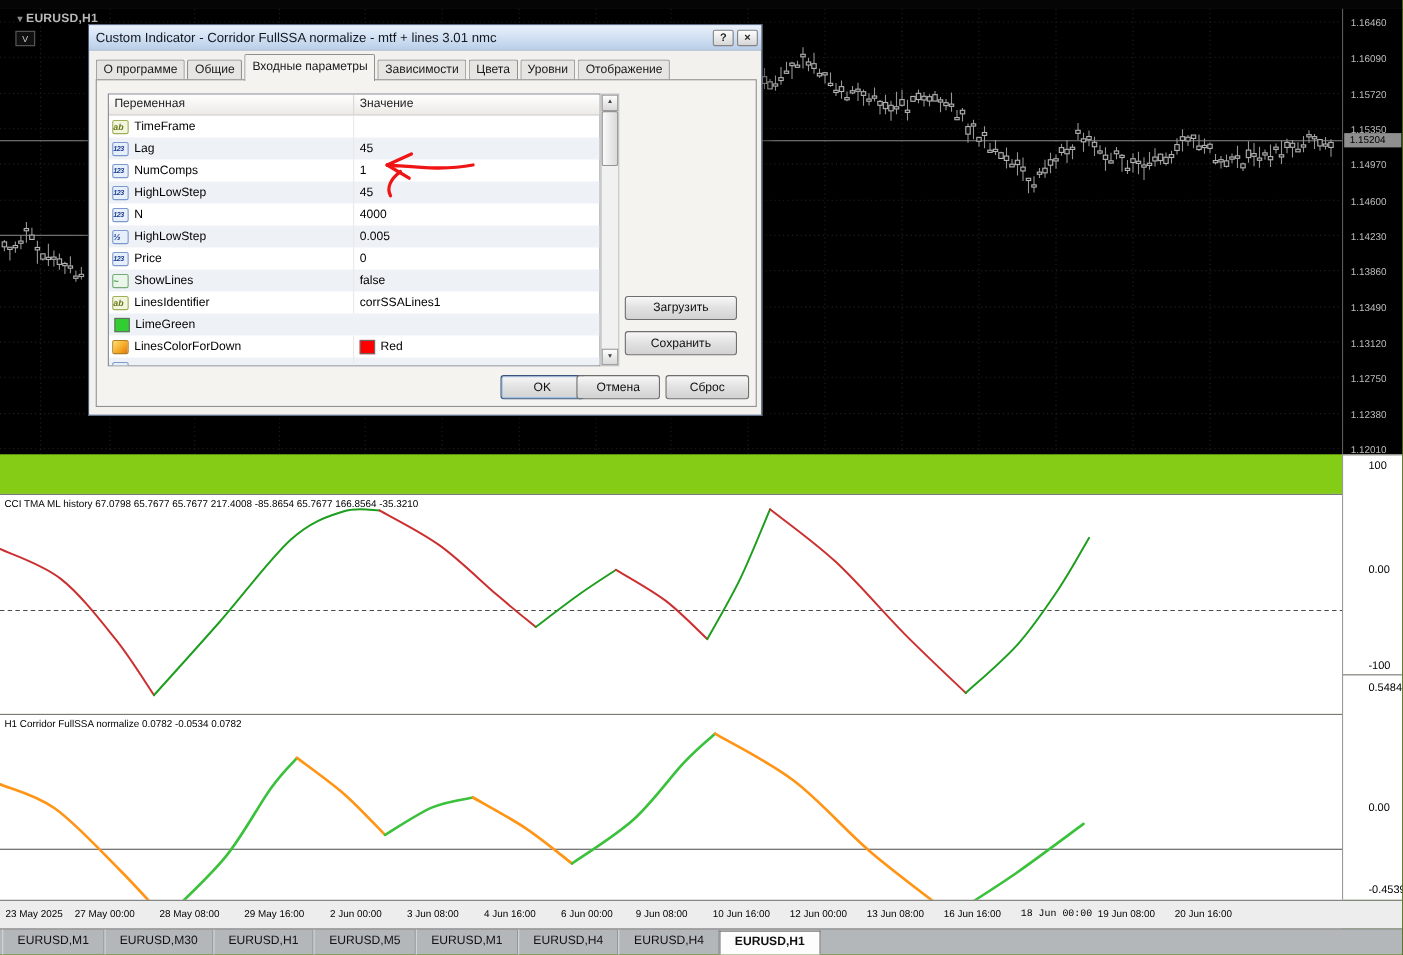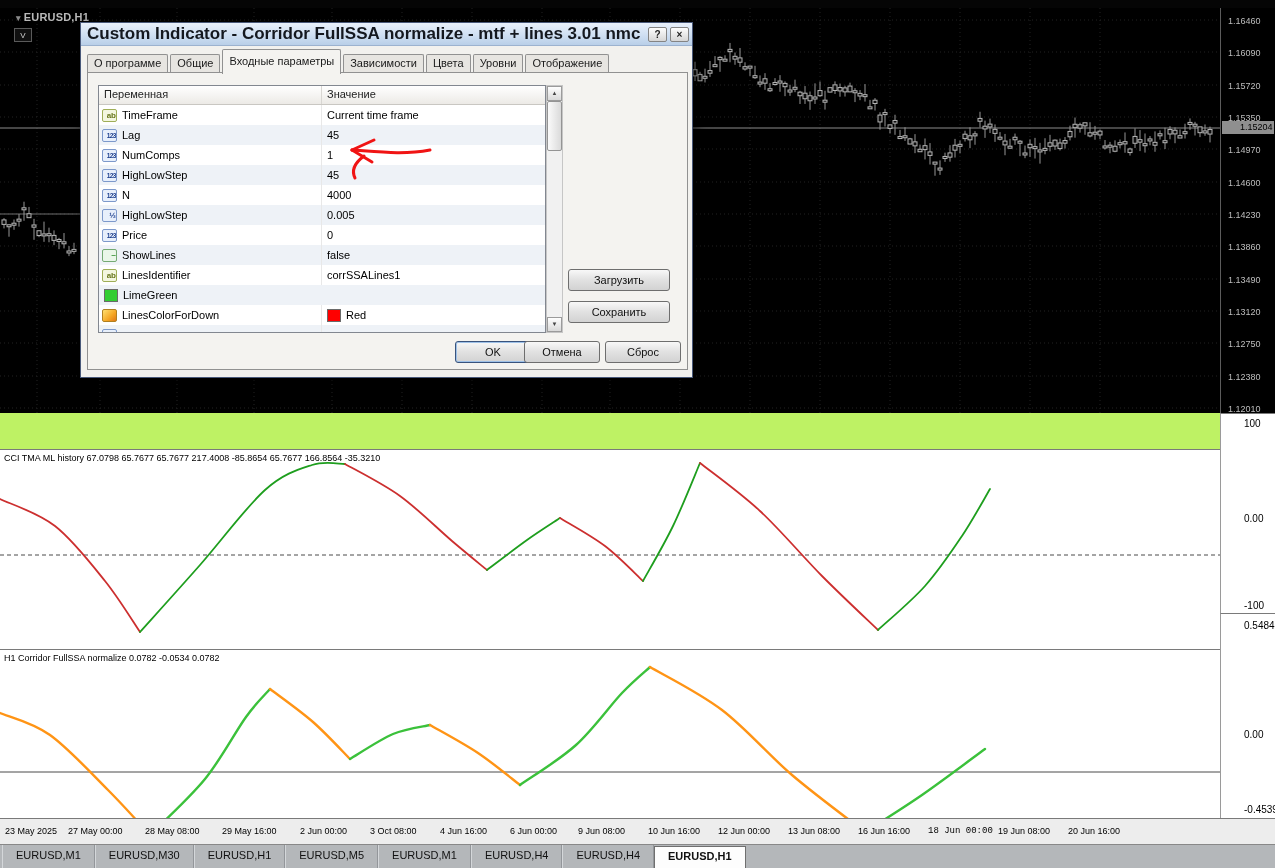--- a/index.html
+++ b/index.html
@@ -1,27 +1,27 @@
 <!DOCTYPE html>
 <html><head>
 <meta charset="utf-8">
 <style>
   html,body{margin:0;padding:0;background:#222;}
-  #screen{position:relative;width:1275px;height:868px;overflow:hidden;background:#bef264;font-family:"Liberation Sans",sans-serif;}
+  #screen{position:relative;width:1275px;height:868px;overflow:hidden;background:#84cc16;font-family:"Liberation Sans",sans-serif;}
   .top-strip{position:absolute;left:0;top:0;width:1275px;height:8px;background:#050505;border-bottom:1px solid #222;}
 
   #main-chart{position:absolute;left:0;top:8px;width:1220px;height:405px;background:#000;}
   #main-svg{position:absolute;left:0;top:0;}
   .symbol-label{position:absolute;left:16px;top:3px;color:#b9b9b9;font-size:11px;font-weight:bold;letter-spacing:.2px;}
   .sym-tri{color:#8a8a8a;font-size:9px;margin-right:3px;}
   .corner-box{position:absolute;left:14px;top:20px;width:18px;height:14px;background:#101010;border:1px solid #5a5a5a;color:#cfcfcf;font-size:8px;line-height:13px;text-align:center;box-sizing:border-box;}
 
   #price-axis{position:absolute;left:1220px;top:8px;width:55px;height:405px;background:#000;border-left:1px solid #5c5c5c;box-sizing:border-box;}
   .pa-label{position:absolute;left:7px;color:#bdbdbd;font-size:9px;white-space:nowrap;}
-  .pa-current{position:absolute;left:1px;right:1px;height:13px;background:#8f8f8f;color:#000;font-size:9px;line-height:13px;padding-left:18px;}
+  .pa-current{position:absolute;left:1px;right:1px;height:13px;background:#8f8f8f;color:#000;font-size:9px;line-height:13px;padding-left:5px;}
 
   .ind-panel{position:absolute;left:0;width:1220px;background:#fff;border-top:1px solid #7a7a7a;box-sizing:border-box;margin-top:36px;}
   .ind-panel svg{position:absolute;left:0;top:0;}
   #cci-panel{top:413px;height:200px;}
   #ssa-panel{top:613px;height:205px;}
   .panel-label{position:absolute;left:4px;top:3px;color:#000;font-size:9px;white-space:nowrap;}
   .ind-axis{position:absolute;left:1220px;width:55px;background:#fff;border-top:1px solid #7a7a7a;border-left:1px solid #9a9a9a;box-sizing:border-box;}
   #cci-axis{top:413px;height:200px;}
   #ssa-axis{top:613px;height:205px;}
   .ia-label{position:absolute;left:23px;color:#000;font-size:10px;white-space:nowrap;text-align:center;}
@@ -29,37 +29,37 @@
   #time-axis{position:absolute;left:0;top:818px;width:1275px;height:26px;background:#ededed;border-top:1px solid #7a7a7a;box-sizing:border-box;text-align:center;}
   .ta-label{position:absolute;top:7px;color:#000;font-size:9px;white-space:nowrap;}
 
   #tab-bar{position:absolute;left:0;top:844px;width:1275px;height:24px;background:#b4b7ba;border-top:1px solid #888;box-sizing:border-box;display:flex;align-items:stretch;padding-left:2px;}
   .ctab{font-size:11px;color:#111;padding:4px 13px 0 13px;border-right:1px solid #93969a;border-left:1px solid #d4d7da;white-space:nowrap;}
   .ctab.active{background:#fdfdfd;border:1px solid #6f6f6f;border-bottom:none;margin-top:1px;padding-top:3px;font-weight:bold;}
 
   
   #dialog{position:absolute;left:80px;top:22px;width:613px;height:356px;background:#f2f1ee;border:1px solid #49597a;box-shadow:3px 4px 12px rgba(0,0,0,.6);z-index:20;box-sizing:border-box;}
   .dlg-title{height:22px;display:flex;align-items:center;padding:0 3px 0 6px;background:linear-gradient(to bottom,#e9f1fb 0%,#cfdff2 55%,#b9cfe8 100%);border-bottom:1px solid #9cb2cf;}
-  .dlg-title-text{flex:1;font-size:17px;font-weight:bold;color:#14181f;white-space:nowrap;overflow:hidden;}
+  .dlg-title-text{flex:1;font-size:12px;font-weight:normal;color:#14181f;white-space:nowrap;overflow:hidden;}
   .dlg-btn{width:19px;height:15px;margin-left:3px;background:linear-gradient(#fdfdfd,#d6d6d6);border:1px solid #848484;border-radius:2px;font-size:10px;font-weight:bold;line-height:13px;text-align:center;color:#222;box-sizing:border-box;}
   .dlg-tabs{display:flex;align-items:flex-end;height:24px;padding:3px 5px 0 6px;}
   .dlg-tab{font-size:11px;color:#1a1a1a;background:#e7e5e1;border:1px solid #919191;border-bottom:none;border-radius:2px 2px 0 0;padding:2px 6px 0 6px;margin-right:2px;height:19px;box-sizing:border-box;position:relative;z-index:1;white-space:nowrap;}
   .dlg-tab.active{background:#f4f3f0;z-index:3;height:25px;margin-bottom:-1px;padding-top:5px;}
   .dlg-page{position:absolute;left:6px;top:49px;width:599px;height:296px;background:#f4f3f0;border:1px solid #919191;z-index:2;box-sizing:content-box;}
 
   .ptable{position:absolute;left:10px;top:12px;width:446px;height:246px;background:#fff;border:1px solid #828790;overflow:hidden;}
   .pt-head{display:flex;height:18px;background:linear-gradient(#ffffff,#eceae6);border-bottom:1px solid #c9c7c2;}
   .pt-h1,.pt-h2{font-size:11px;color:#222;padding:2px 0 0 5px;box-sizing:border-box;}
   .pt-h1{width:223px;border-right:1px solid #d8d6d2;}
   .pt-h2{flex:1;}
   .prow{display:flex;align-items:center;height:20px;font-size:11px;color:#000;}
   .prow.alt{background:#eef2f7;}
   .pr-name{width:223px;display:flex;align-items:center;height:100%;box-sizing:border-box;border-right:1px solid #e8e8e8;}
   .pr-value{flex:1;display:flex;align-items:center;padding-left:5px;height:100%;box-sizing:border-box;}
-  .p-icon{width:15px;height:13px;margin:0 5px 0 3px;border-radius:2px;font-size:6.5px;font-weight:bold;line-height:11px;text-align:right;box-sizing:border-box;flex:0 0 auto;}
+  .p-icon{width:15px;height:13px;margin:0 5px 0 3px;border-radius:2px;font-size:6.5px;font-weight:bold;line-height:11px;text-align:left;box-sizing:border-box;flex:0 0 auto;font-style:italic;}
   .p-icon.ab{background:#f3f6df;border:1px solid #9fae57;color:#68761c;font-size:8px;}
   .p-icon.n123{background:#e7effb;border:1px solid #7d99cb;color:#1d3f8e;letter-spacing:-.5px;}
   .p-icon.half{background:#e7effb;border:1px solid #7d99cb;color:#1d3f8e;font-size:8px;}
   .p-icon.curve{background:#e9f6e9;border:1px solid #74aa74;color:#2a8a2a;font-size:8px;}
   .p-icon.color{background:linear-gradient(135deg,#ffe070 0%,#f5a623 60%,#e07818 100%);border:1px solid #b08020;color:transparent;}
   .swatch{width:12px;height:11px;border:1px solid #6a6a6a;margin-right:5px;flex:0 0 auto;}
 
   .vscroll{position:absolute;left:458px;top:12px;width:17px;height:248px;background:#f1f1f1;border:1px solid #c6c6c6;box-sizing:border-box;}
   .vs-up,.vs-down{position:absolute;left:0;width:15px;height:15px;background:linear-gradient(#fefefe,#d9d9d9);border:1px solid #9b9b9b;font-size:6px;color:#444;text-align:center;line-height:13px;box-sizing:border-box;}
   .vs-up{top:0;}
@@ -415,21 +415,21 @@
       <div class="ia-label" style="top: 115px;">0.00</div>
       <div class="ia-label" style="top: 190px;">-0.4539</div>
     </div>
 
   <div id="time-axis">
       <div class="ta-label" style="left: 5px;">23 May 2025</div>
       <div class="ta-label" style="left: 68px;">27 May 00:00</div>
       <div class="ta-label" style="left: 145px;">28 May 08:00</div>
       <div class="ta-label" style="left: 222px;">29 May 16:00</div>
       <div class="ta-label" style="left: 300px;">2 Jun 00:00</div>
-      <div class="ta-label" style="left: 370px;">3 Oct 08:00</div>
+      <div class="ta-label" style="left: 370px;">3 Jun 08:00</div>
       <div class="ta-label" style="left: 440px;">4 Jun 16:00</div>
       <div class="ta-label" style="left: 510px;">6 Jun 00:00</div>
       <div class="ta-label" style="left: 578px;">9 Jun 08:00</div>
       <div class="ta-label" style="left: 648px;">10 Jun 16:00</div>
       <div class="ta-label" style="left: 718px;">12 Jun 00:00</div>
       <div class="ta-label" style="left: 788px;">13 Jun 08:00</div>
       <div class="ta-label" style="left: 858px;">16 Jun 16:00</div>
       <div class="ta-label" style="left: 928px; font-family: Liberation Mono, monospace;">18 Jun 00:00</div>
       <div class="ta-label" style="left: 998px;">19 Jun 08:00</div>
       <div class="ta-label" style="left: 1068px;">20 Jun 16:00</div>
@@ -466,23 +466,20 @@
         <div class="pt-head">
           <div class="pt-h1">Переменная</div>
           <div class="pt-h2">Значение</div>
         </div>
         <div id="pt-rows">
             <div class="prow">
               <div class="pr-name">
                 <span class="p-icon ab">ab</span>
                 <span>TimeFrame</span>
               </div>
-              <div class="pr-value">
-                <span>Current time frame</span>
-              </div>
             </div>
             <div class="prow alt">
               <div class="pr-name">
                 <span class="p-icon n123">123</span>
                 <span>Lag</span>
               </div>
               <div class="pr-value">
                 <span>45</span>
               </div>
             </div>

